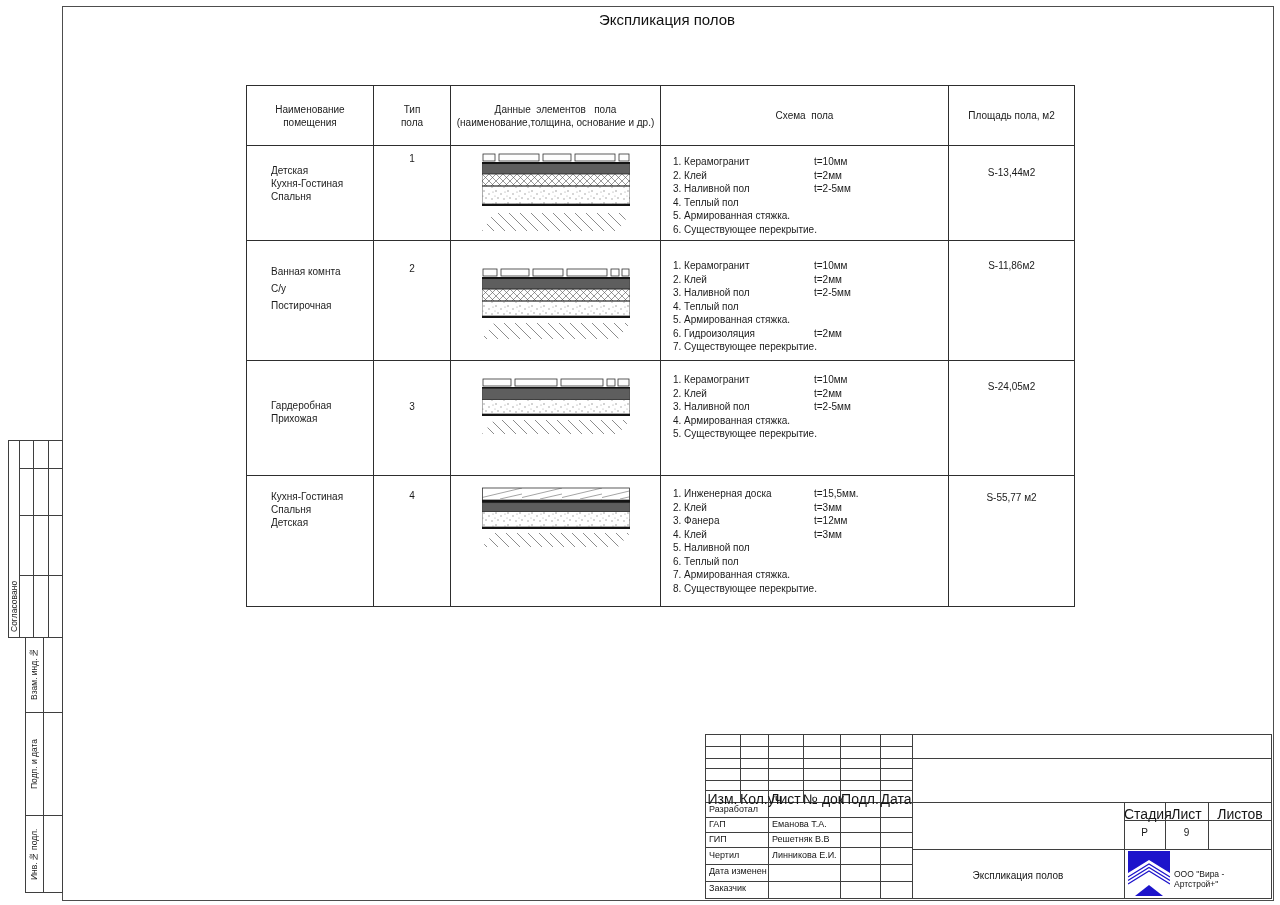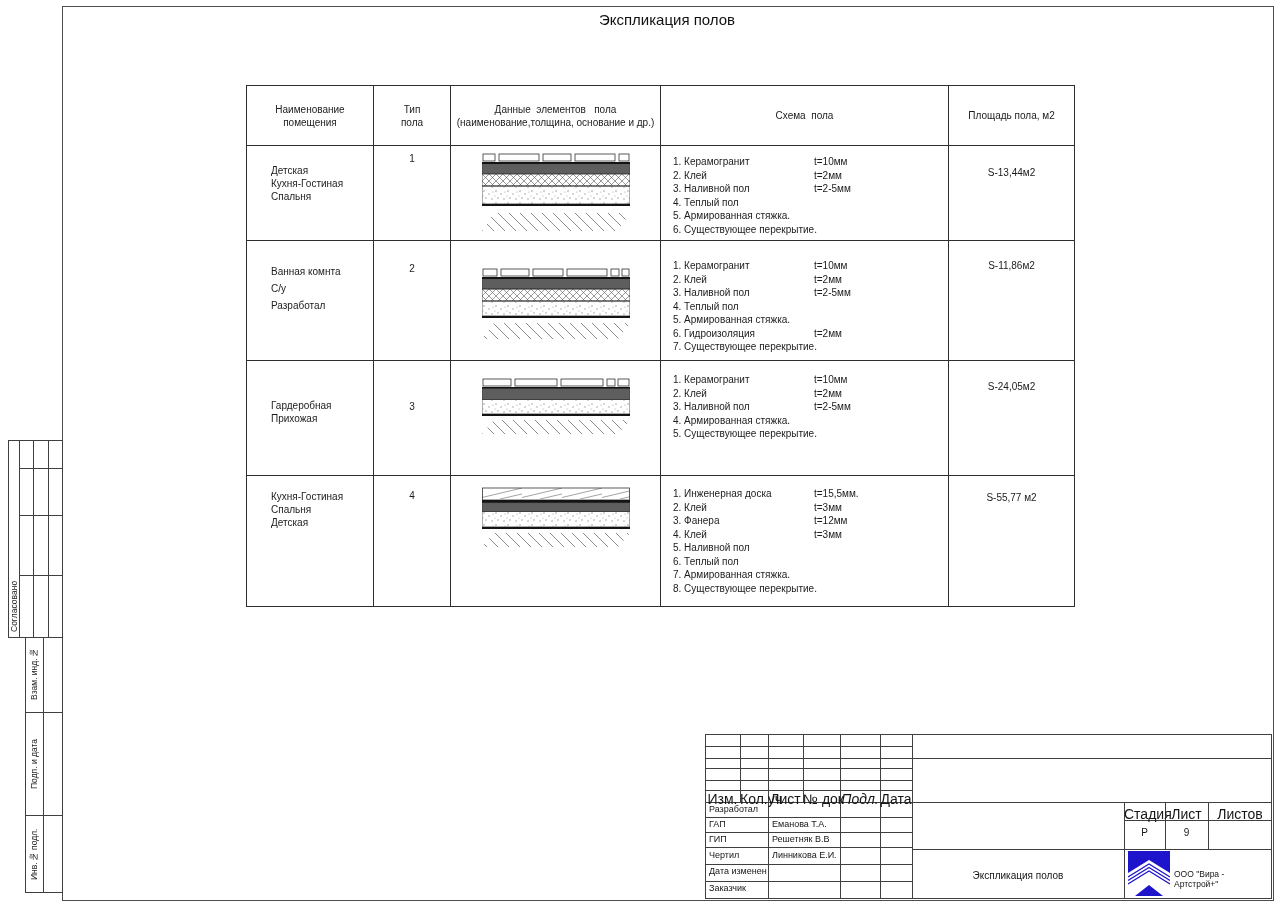--- a/index.html
+++ b/index.html
@@ -44,21 +44,21 @@
         font-size:9px;line-height:11px;white-space:pre;
         border-bottom:1px solid #e8221a;padding-bottom:2px;}
   
   .stamp-lines,.sidebar-lines{position:absolute;}
   .stamp-lines{left:705px;top:734px;}
   .sidebar-lines{left:8px;top:440px;}
   .st{position:absolute;font-size:9px;color:#161616;white-space:nowrap;}
   .ctr{text-align:center;}
   .rev{top:791px;font-size:14px;}
   .rh0{left:705px;width:35px;}.rh1{left:740px;width:28px;}.rh2{left:768px;width:35px;}
-  .rh3{left:803px;width:37px;}.rh4{left:840px;width:40px;font-style:italic;}.rh5{left:880px;width:32px;}
+  .rh3{left:803px;width:37px;}.rh4{left:840px;width:40px;}.rh5{left:880px;width:32px;}
   .role{left:709px;}
   .ro0{top:804px;}.ro1{top:819px;}.ro2{top:834px;}.ro3{top:850px;}.ro4{top:866px;}.ro5{top:883px;}
   .nm{left:772px;}
   .nm1{top:819px;}.nm2{top:834px;}.nm3{top:850px;}
   .doc-title{left:912px;width:212px;top:870px;font-size:10px;}
   .sgh{top:806px;font-size:14px;}
   .sg0{left:1124px;width:41px;}.sg1{left:1165px;width:43px;}.sg2{left:1208px;width:64px;}
   .sgv{top:827px;font-size:10px;}
   .sv0{left:1124px;width:41px;}.sv1{left:1165px;width:43px;}
   .company{left:1174px;width:96px;top:869px;font-size:8.5px;white-space:normal;line-height:10px;}
@@ -141,21 +141,21 @@
 5. Армированная стяжка.
 6. Существующее перекрытие.</div>
       <div class="thick">t=10мм
 t=2мм
 t=2-5мм</div>
     </div>
     <div class="cell area r0 lastcol">S-13,44м2</div>
 
     <div class="cell rooms r1">Ванная комнта
 С/у
-Разработал</div>
+Постирочная</div>
     <div class="cell type r1">2</div>
     <div class="cell schema r1">
       <svg width="148" height="74">
         <g stroke="#333" stroke-width="0.8" fill="#fdfdfd">
           <rect x="1" y="1" width="14" height="7"></rect>
             <rect x="19" y="1" width="28" height="7"></rect>
           <rect x="51" y="1" width="30" height="7"></rect>
             <rect x="85" y="1" width="40" height="7"></rect>
           <rect x="129" y="1" width="8" height="7"></rect>
             <rect x="140" y="1" width="7" height="7"></rect>

